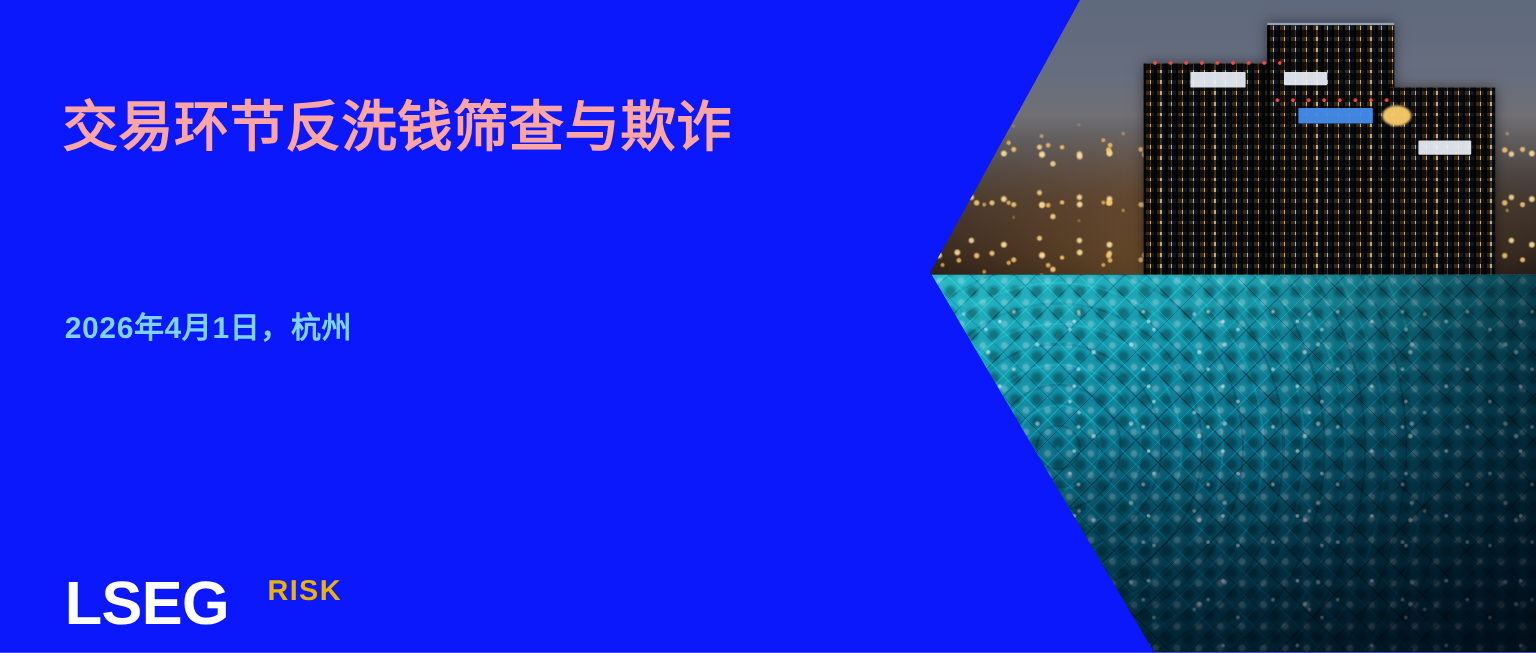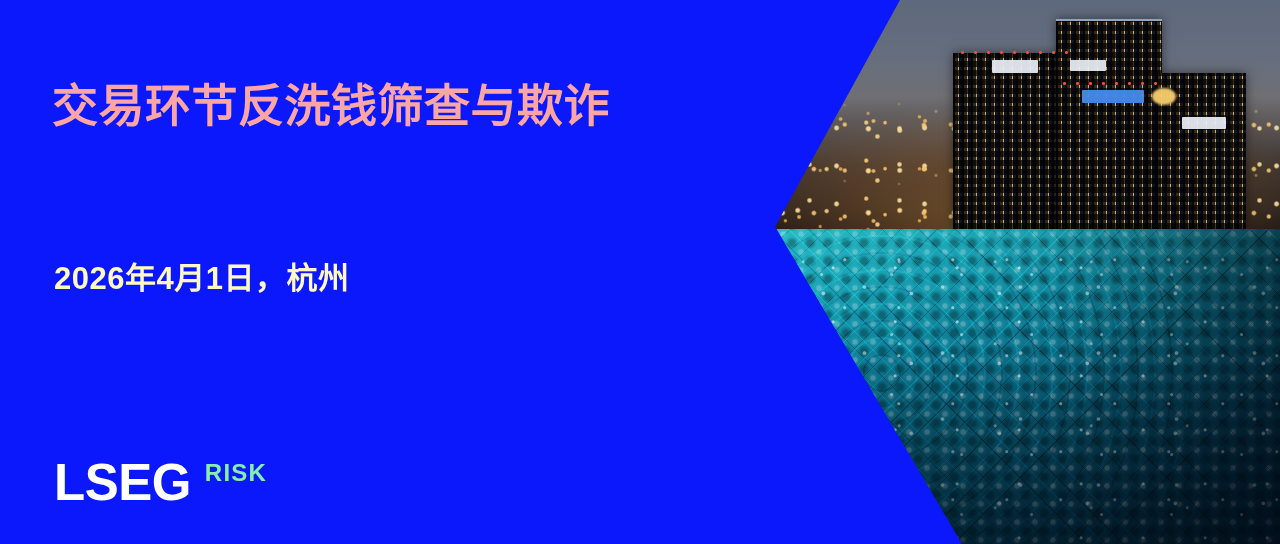--- a/index.html
+++ b/index.html
@@ -257,46 +257,46 @@
     font-weight: 700;
     line-height: 68px;
     letter-spacing: 0.5px;
     white-space: nowrap;
   }
   .headline .line { display: block; }
   .eventdate {
     position: absolute;
     left: 54px;
     top: 253px;
-    color: #fef9c3;
-    font-size: 31px;
+    color: #7dd3fc;
+    font-size: 25px;
     font-weight: 700;
     letter-spacing: 0.5px;
     white-space: nowrap;
   }
 
   
   .logo {
     position: absolute;
     left: 54px;
-    top: 457px;
+    top: 477px;
     display: flex;
     align-items: flex-start;
   }
   .logo-mark {
     color: #ffffff;
     font-size: 51px;
     font-weight: 700;
     line-height: 1;
     letter-spacing: -0.5px;
   }
   .logo-sub {
-    margin-left: 14px;
+    margin-left: 32px;
     margin-top: 3px;
-    color: #86efac;
+    color: #eab308;
     font-size: 24px;
     font-weight: 700;
     line-height: 26px;
     letter-spacing: 1.2px;
   }
   .logo-sub span { display: block; }
 </style>
 </head>
 <body>
 

